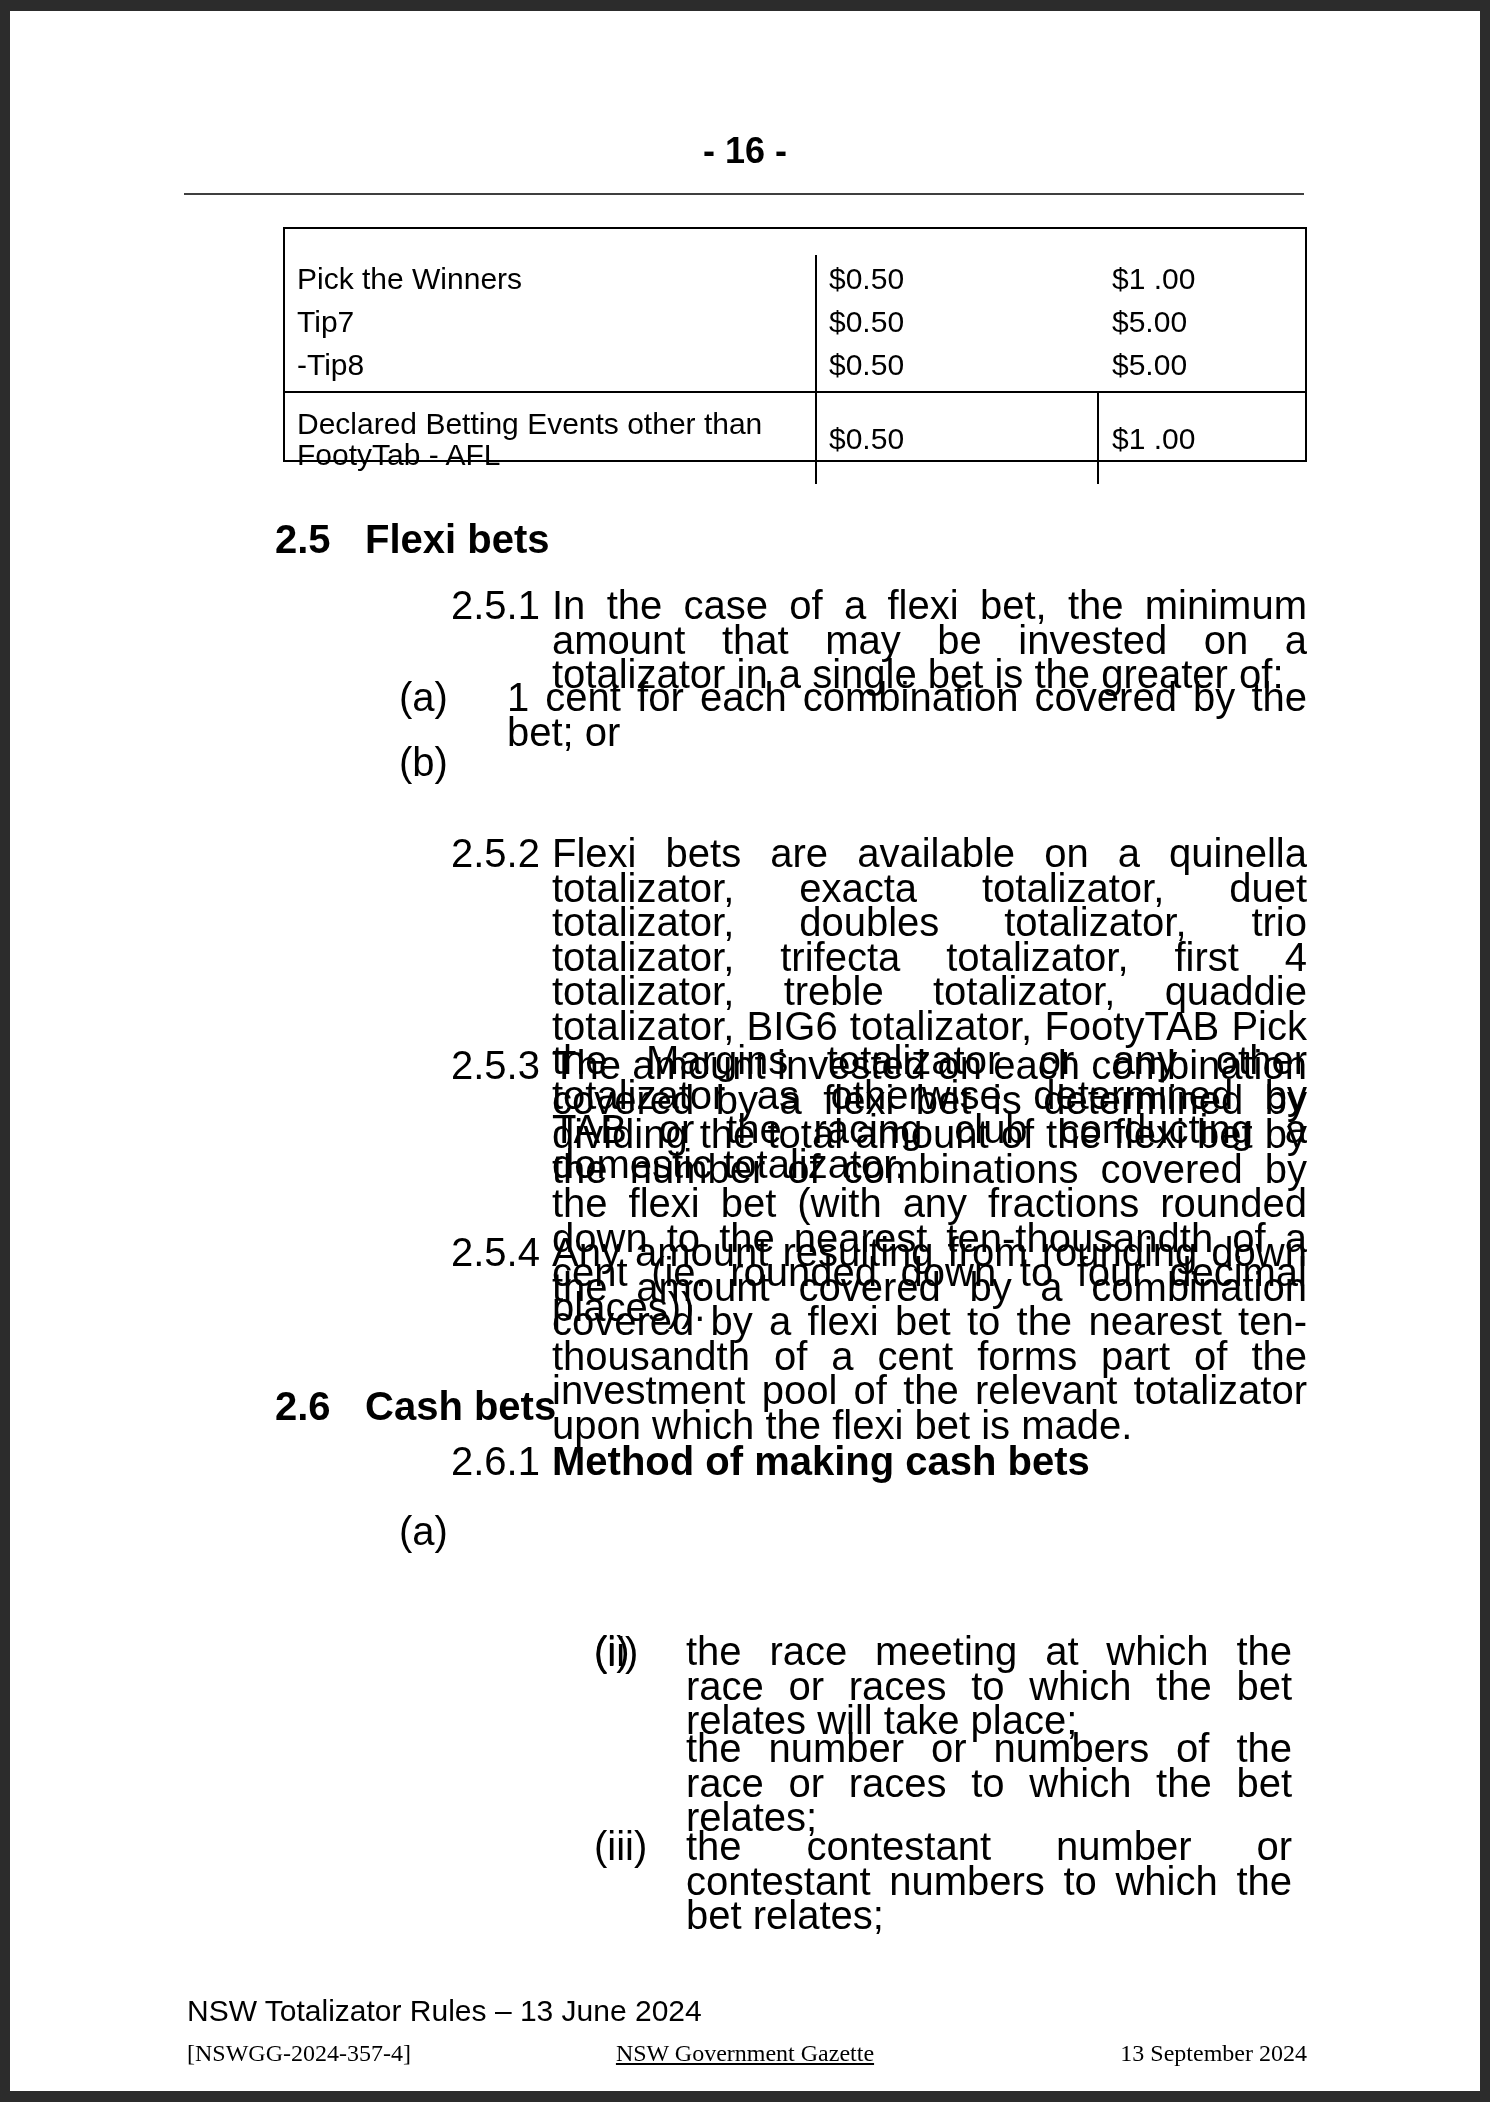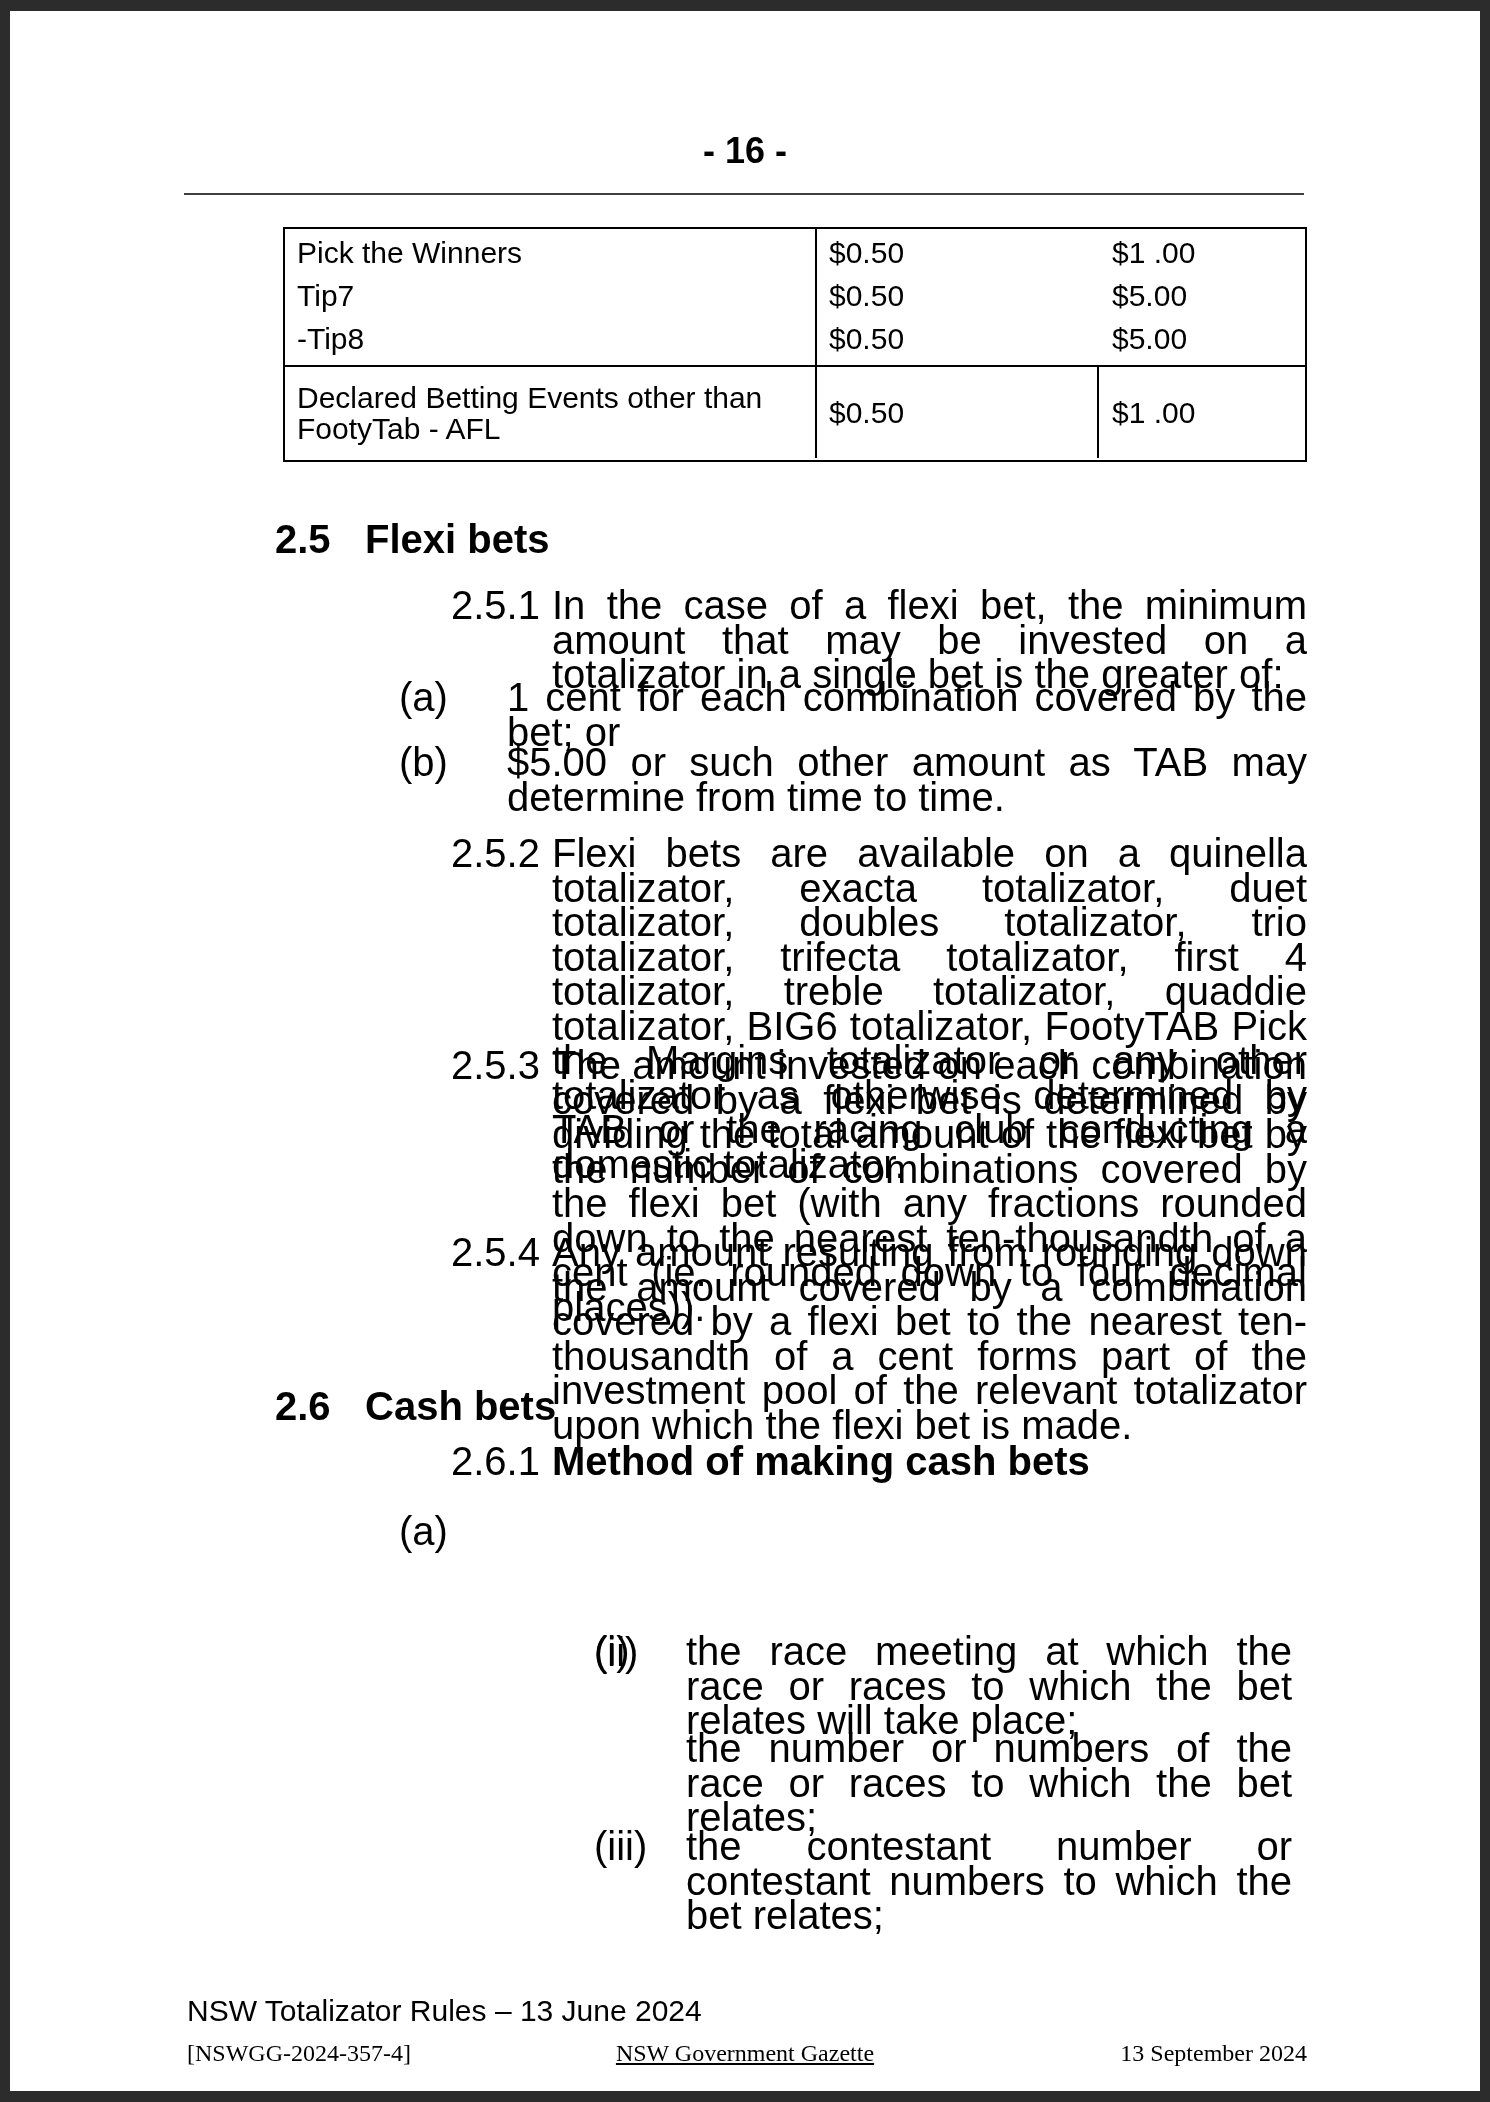--- a/index.html
+++ b/index.html
@@ -22,21 +22,21 @@
   .jtext{text-align:justify;}
   .pagenum{left:0;width:1470px;text-align:center;font-size:36px;font-weight:bold;}
   .rule{left:174px;top:182px;width:1120px;height:2px;background:#3f3f3f;}
 
   
   .doc-table{
     left:273px;top:216px;width:1024px;height:235px;
     border:2px solid #000;box-sizing:border-box;
     font-size:30px;
   }
-  .trow1{height:138px;border-bottom:2px solid #000;box-sizing:border-box;display:flex;}
+  .trow1{height:138px;border-bottom:2px solid #000;box-sizing:border-box;display:flex;margin-top:26px;}
   .tc1{width:532px;border-right:2px solid #000;box-sizing:border-box;padding:2px 0 0 12px;}
   .tline{height:43px;line-height:43px;white-space:nowrap;}
   .tc2merged{position:relative;flex:1;}
   .amtcol{position:absolute;top:2px;}
   .amt-unit{left:12px;}
   .amt-max{left:295px;}
   .trow2{height:91px;display:flex;}
   .trow2 .c1{width:532px;border-right:2px solid #000;box-sizing:border-box;
     padding-left:12px;display:flex;align-items:center;line-height:31px;}
   .trow2 .c1 span{display:inline-block;width:470px;}
@@ -107,21 +107,20 @@
     <div class="abs t30 bold x-secnum" style="top:511px">2.5</div>
     <div class="abs t30 bold x-sectitle" style="top:511px">Flexi bets</div>
 
     <div class="abs t30 x-clausenum" style="top:577px">2.5.1</div>
     <div class="abs t30 jtext x-clausetext" style="top:577px">In the case of a flexi bet, the minimum amount that may be invested on a totalizator in a single bet is the greater of:</div>
 
     <div class="abs t30 x-letter" style="top:669px">(a)</div>
     <div class="abs t30 jtext x-lettertext" style="top:669px">1 cent for each combination covered by the bet; or</div>
 
     <div class="abs t30 x-letter" style="top:734px">(b)</div>
-    <div class="abs t30 jtext x-lettertext" style="top:734px">$5.00 or such other amount as TAB may determine from time to time.</div>
 
     <div class="abs t30 x-clausenum" style="top:825px">2.5.2</div>
     <div class="abs t30 jtext x-clausetext" style="top:825px">Flexi bets are available on a quinella totalizator, exacta totalizator, duet totalizator, doubles totalizator, trio totalizator, trifecta totalizator, first 4 totalizator, treble totalizator, quaddie totalizator, BIG6 totalizator, FootyTAB Pick the Margins totalizator or any other totalizator as otherwise determined by TAB or the racing club conducting a domestic totalizator.</div>
 
     <div class="abs t30 x-clausenum" style="top:1037px">2.5.3</div>
     <div class="abs t30 jtext x-clausetext" style="top:1037px">The amount invested on each combination covered by a flexi bet is determined by dividing the total amount of the flexi bet by the number of combinations covered by the flexi bet (with any fractions rounded down to the nearest ten-thousandth of a cent (ie. rounded down to four decimal places)).</div>
 
     <div class="abs t30 x-clausenum" style="top:1224px">2.5.4</div>
     <div class="abs t30 jtext x-clausetext" style="top:1224px">Any amount resulting from rounding down the amount covered by a combination covered by a flexi bet to the nearest ten-thousandth of a cent forms part of the investment pool of the relevant totalizator upon which the flexi bet is made.</div>
 

